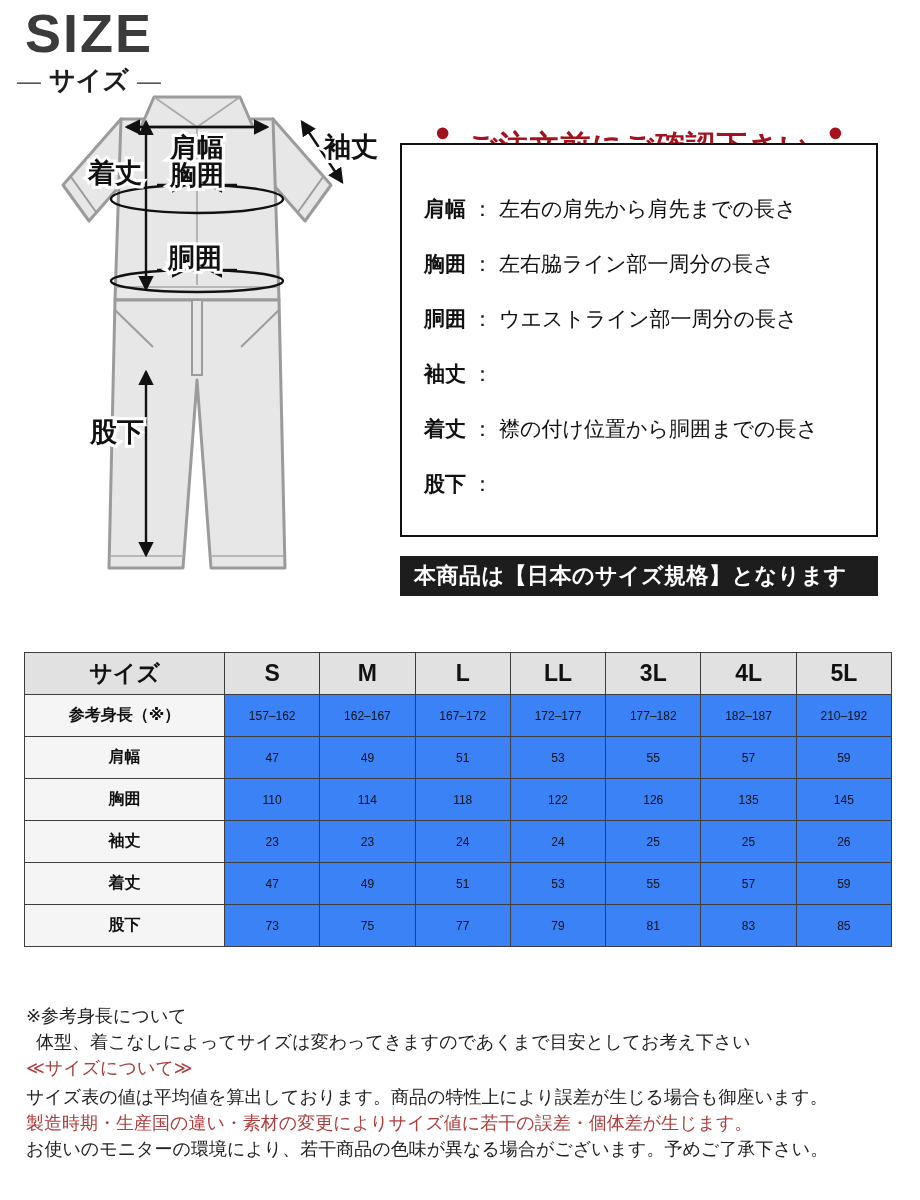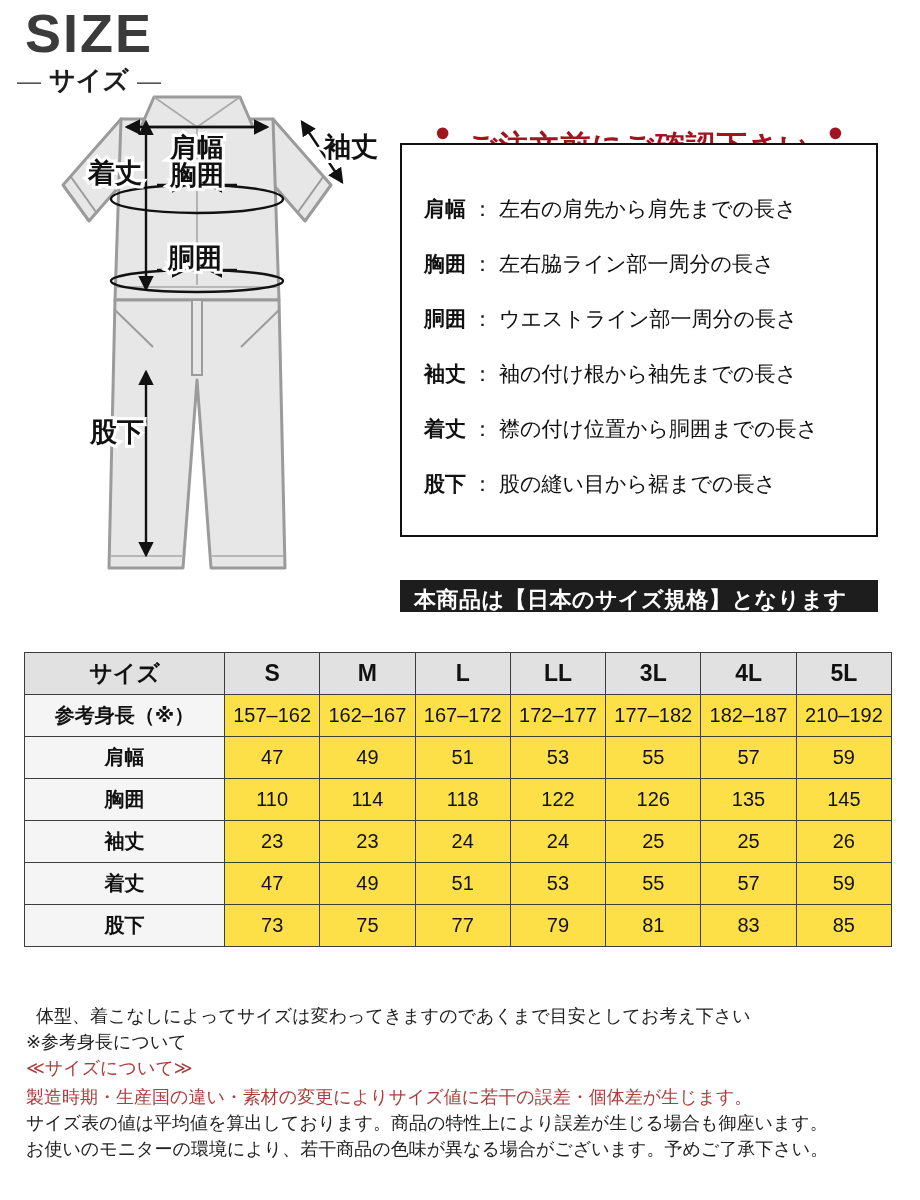--- a/index.html
+++ b/index.html
@@ -30,29 +30,29 @@
   .notice-heading{position:absolute;left:398px;top:98px;width:482px;display:flex;align-items:center;justify-content:center;gap:16px;}
   .notice-heading .dot{color:var(--accent-red);font-size:27px;line-height:1;}
   .notice-heading .txt{color:var(--accent-red);font-size:30px;font-weight:bold;letter-spacing:1px;margin-top:28px;}
 
   .def-box{position:absolute;left:400px;top:143px;width:478px;height:394px;border:2px solid #111;background:#fff;padding:36px 0 0 22px;}
   .def-row{height:55px;display:flex;align-items:center;font-size:21px;color:#111;}
   .def-term{font-weight:bold;}
   .def-sep{padding:0 6px;}
   .def-desc{}
 
-  .jp-banner{position:absolute;left:400px;top:580px;width:478px;height:32px;background:var(--banner-bg);color:#fff;font-size:22px;font-weight:bold;line-height:40px;padding-left:14px;letter-spacing:0.5px;}
+  .jp-banner{position:absolute;left:400px;top:556px;width:478px;height:40px;background:var(--banner-bg);color:#fff;font-size:22px;font-weight:bold;line-height:40px;padding-left:14px;letter-spacing:0.5px;}
 
   
   .size-table{position:absolute;left:24px;top:652px;width:868px;border-collapse:collapse;table-layout:fixed;}
   .size-table th,.size-table td{border:1px solid var(--table-border);height:42px;text-align:center;vertical-align:middle;}
   .size-table thead th{background:var(--table-header-bg);font-size:23px;font-weight:bold;color:#111;}
   .size-table col.label-col{width:200px;}
-  .size-table tbody th{background:var(--table-label-bg);font-size:20px;font-weight:bold;color:#111;margin-left:8px;}
-  .size-table tbody td{background:#fde047;font-size:20px;font-weight:normal;color:#111;}
+  .size-table tbody th{background:var(--table-label-bg);font-size:16px;font-weight:bold;color:#111;margin-left:8px;}
+  .size-table tbody td{background:#3b82f6;font-size:12px;font-weight:normal;color:#111;}
 
   
   .footnotes{position:absolute;left:26px;top:1005px;width:880px;font-size:18px;line-height:23px;color:#222;}
   .footnotes .note{margin-bottom:3px;}
   .footnotes .note.indent{padding-left:10px;}
   .footnotes .note.red{color:var(--note-red);}
   .footnotes .note.gap{margin-bottom:6px;}
 
   
   .g-label{font-family:"Liberation Sans","DejaVu Sans",sans-serif;font-size:27px;font-weight:bold;fill:#111;stroke:#fff;stroke-width:6px;paint-order:stroke;}
@@ -142,31 +142,29 @@
           <span class="def-desc">左右脇ライン部一周分の長さ</span>
         </div>
         <div class="def-row">
           <span class="def-term">胴囲</span>
           <span class="def-sep">：</span>
           <span class="def-desc">ウエストライン部一周分の長さ</span>
         </div>
         <div class="def-row">
           <span class="def-term">袖丈</span>
           <span class="def-sep">：</span>
-          <span class="def-desc">袖の付け根から袖先までの長さ</span>
         </div>
         <div class="def-row">
           <span class="def-term">着丈</span>
           <span class="def-sep">：</span>
           <span class="def-desc">襟の付け位置から胴囲までの長さ</span>
         </div>
         <div class="def-row">
           <span class="def-term">股下</span>
           <span class="def-sep">：</span>
-          <span class="def-desc">股の縫い目から裾までの長さ</span>
         </div>
       </div>
   </div>
 
   <div class="jp-banner">本商品は【日本のサイズ規格】となります</div>
 
   <table class="size-table">
     <colgroup>
       <col class="label-col">
         <col>
@@ -247,21 +245,21 @@
           <td>77</td>
           <td>79</td>
           <td>81</td>
           <td>83</td>
           <td>85</td>
         </tr>
       </tbody>
   </table>
 
   <div class="footnotes">
+      <div class="note">※参考身長について</div>
       <div class="note indent">体型、着こなしによってサイズは変わってきますのであくまで目安としてお考え下さい</div>
-      <div class="note">※参考身長について</div>
       <div class="note red gap">≪サイズについて≫</div>
+      <div class="note">サイズ表の値は平均値を算出しております。商品の特性上により誤差が生じる場合も御座います。</div>
       <div class="note red">製造時期・生産国の違い・素材の変更によりサイズ値に若干の誤差・個体差が生じます。</div>
-      <div class="note">サイズ表の値は平均値を算出しております。商品の特性上により誤差が生じる場合も御座います。</div>
       <div class="note">お使いのモニターの環境により、若干商品の色味が異なる場合がございます。予めご了承下さい。</div>
     </div>
 
 </div>
 
 </body></html>

